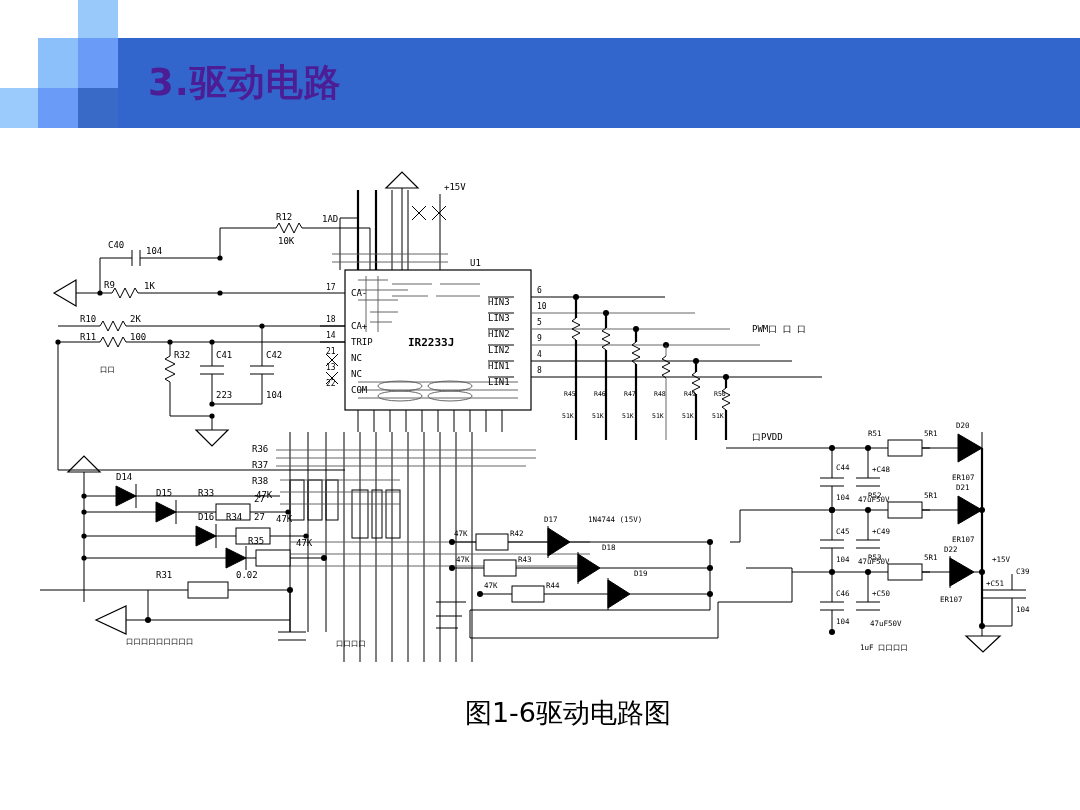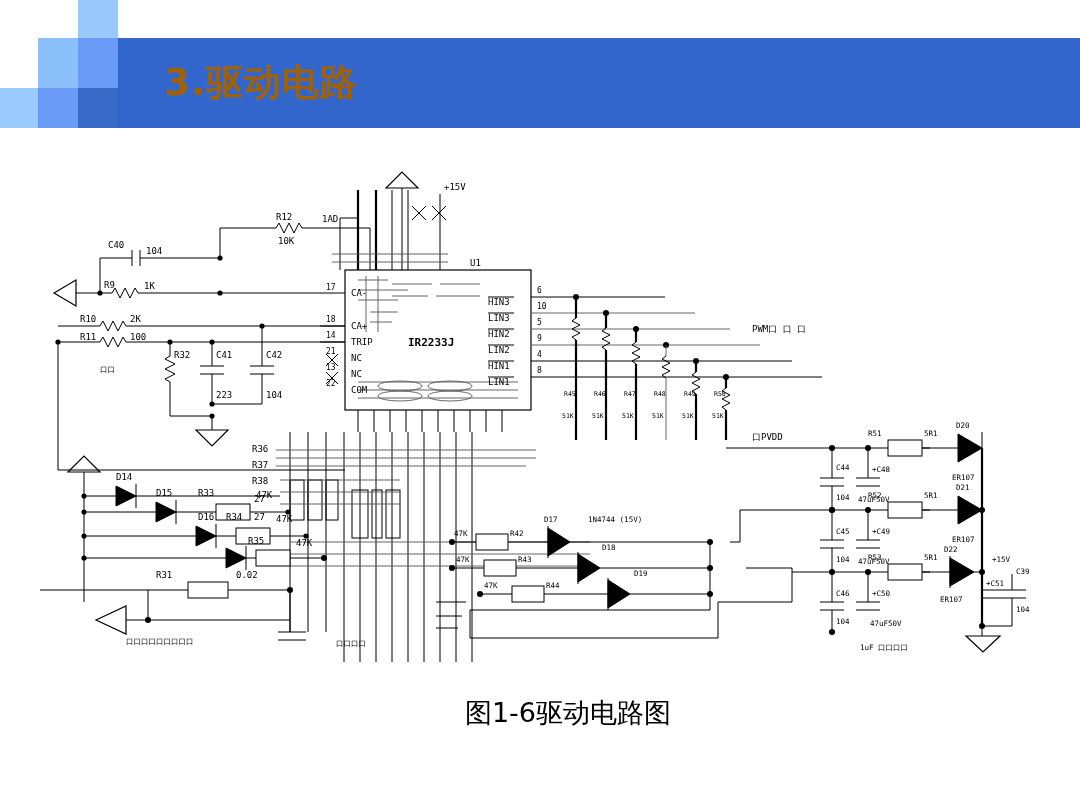--- a/index.html
+++ b/index.html
@@ -17,24 +17,23 @@
   #blk-col-light{left:78px;top:0;width:40px;height:90px;background:#99c9fb;}
   #blk-col-mid{left:78px;top:38px;width:40px;height:52px;background:#6a9bf7;}
   #blk-left-light{left:38px;top:38px;width:40px;height:52px;background:#8cc0fa;}
   #blk-far-light{left:0;top:88px;width:38px;height:40px;background:#9acbfc;}
   #blk-row-mid{left:38px;top:88px;width:40px;height:40px;background:#6a9bf7;}
   #blk-row-mid2{left:78px;top:88px;width:40px;height:40px;background:#3a6ac8;}
   #header-bar{left:118px;top:38px;width:962px;height:90px;background:#3366cc;}
   #header-title{
     position:absolute;left:148px;top:48px;width:880px;height:70px;
     display:flex;align-items:center;
-    font-size:37px;font-weight:bold;color:#a16207;
+    font-size:37px;font-weight:bold;color:#4c1d95;
     font-family:"DejaVu Sans","Liberation Sans",sans-serif;
     letter-spacing:1px;
-    margin-left:16px;
   }
   
   #figure-area{position:absolute;left:0;top:150px;width:1080px;height:560px;}
   #circuit-svg{display:block;margin:0 auto;}
   #figure-caption{
     position:absolute;left:0;top:695px;width:1080px;
     text-align:center;font-size:27px;color:#000;
     font-family:"DejaVu Sans","Liberation Sans",sans-serif;
     padding-left:28px;
   }

